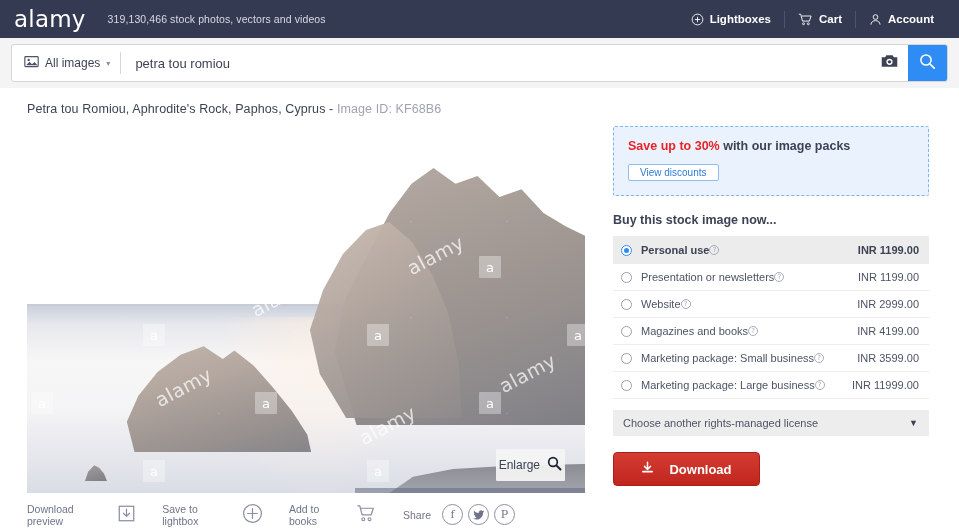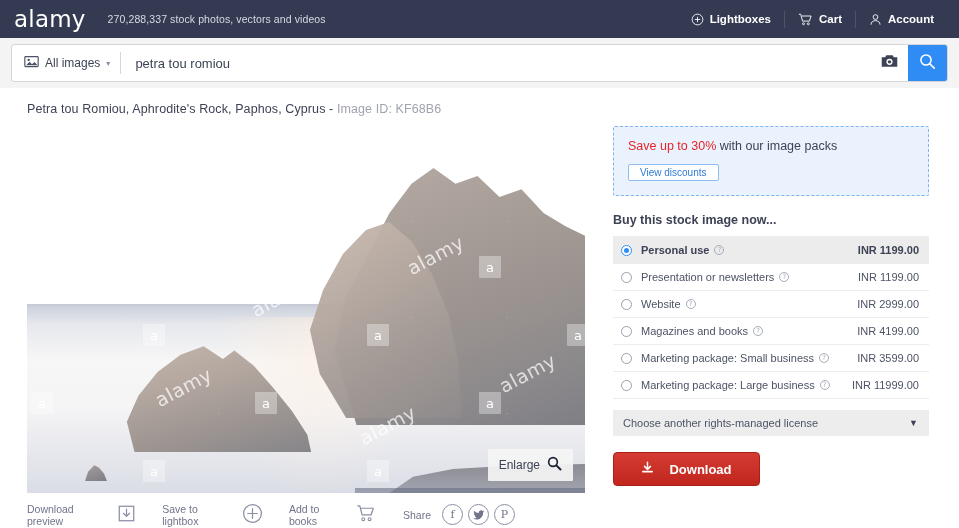--- a/index.html
+++ b/index.html
@@ -167,22 +167,22 @@
     width: 22px; height: 22px; display: flex; align-items: center;
     justify-content: center; color: #fff; font-size: 13px;
     font-family: "DejaVu Sans", sans-serif; border-radius: 1px;
   }
   .wm-word {
     position: absolute; color: rgba(255,255,255,.72); font-size: 19px;
     transform: rotate(-28deg); font-family: "DejaVu Sans", sans-serif;
     letter-spacing: .5px;
   }
   .enlarge {
-    position: absolute; right: 12px; bottom: 12px;
-    background: rgba(244,244,244,.93); padding: 7px 11px;
+    position: absolute; right: 20px; bottom: 12px;
+    background: rgba(244,244,244,.93); padding: 7px 3px;
     display: flex; align-items: center; gap: 7px;
     font-size: 12px; color: #3d4355; cursor: pointer; border-radius: 1px;
   }
 
   
   .imgtools {
     width: 558px; height: 44px; display: flex; align-items: center;
     justify-content: flex-end; gap: 26px; padding-right: 70px;
     border-bottom: 1px solid #e9e9e9;
   }
@@ -197,21 +197,21 @@
     display: flex; align-items: center; justify-content: center;
     font-size: 11px; cursor: pointer; font-family: "DejaVu Serif", serif;
   }
 
   
   .rail { width: 316px; padding-top: 0; }
   .promo {
     border: 1px dashed #7fb4ef; background: #eaf3fd;
     padding: 12px 14px 14px; border-radius: 2px;
   }
-  .promo-h { font-size: 12.5px; font-weight: normal; color: #3d4355; }
+  .promo-h { font-size: 12.5px; font-weight: bold; color: #3d4355; }
   .promo-h .red { color: #e8232a; }
   .promo-sub { font-size: 10.5px; color: #4d5366; margin-top: 5px; }
   .promo-btn {
     margin-top: 11px; display: inline-block;
     background: #ffffff; border: 1px solid #8fbdf0; color: #2f7ad4;
     font-size: 10px; padding: 2px 11px; border-radius: 2px; cursor: pointer;
   }
   .buy-h {
     font-size: 12.5px; font-weight: bold; color: #3d4355;
     margin: 17px 0 9px;
@@ -226,21 +226,21 @@
   .radio {
     width: 11px; height: 11px; border-radius: 50%;
     border: 1px solid #9ba0b0; background: #fff; margin-right: 9px;
     flex: none; position: relative;
   }
   .plan.sel .radio { border-color: #2f8cf4; }
   .plan.sel .radio::after {
     content: ""; position: absolute; left: 2px; top: 2px;
     width: 5px; height: 5px; border-radius: 50%; background: #2f8cf4;
   }
-  .plan-label { flex: 1; display: flex; align-items: center; gap: 5px; }
+  .plan-label { flex: 1; display: flex; align-items: center; }
   .q {
     width: 10px; height: 10px; border-radius: 50%; border: 1px solid #a8acba;
     font-size: 7px; color: #a8acba; display: inline-flex;
     align-items: center; justify-content: center; font-weight: normal;
     font-family: "DejaVu Sans", sans-serif;
   }
   .price { font-size: 11px; white-space: nowrap; }
   .plan.sel .price { font-weight: bold; }
   .rm-select {
     margin-top: 11px; height: 26px; background: #ededed;
@@ -254,21 +254,21 @@
     border: 1px solid #a92017; border-radius: 4px; color: #fff;
     font-size: 13px; font-weight: bold; display: flex;
     align-items: center; justify-content: center; gap: 15px; cursor: pointer;
   }
 </style>
 </head>
 <body>
 
 <div class="topnav">
   <div class="logo">alamy</div>
-  <div class="tagline">270,288,337 stock photos, vectors and videos</div>
+  <div class="tagline">319,130,466 stock photos, vectors and videos</div>
   <div class="nav-right">
 
     <div class="nav-item">
       <span class="nav-ico">
         <svg width="13" height="13" viewBox="0 0 16 16">
             <circle cx="8" cy="8" r="6.6" fill="none" stroke="#fff" stroke-width="1.1"></circle>
             <path d="M8 4.7v6.6M4.7 8h6.6" stroke="#fff" stroke-width="1.1"></path>
           </svg>
       </span>
       <span>Lightboxes</span>

